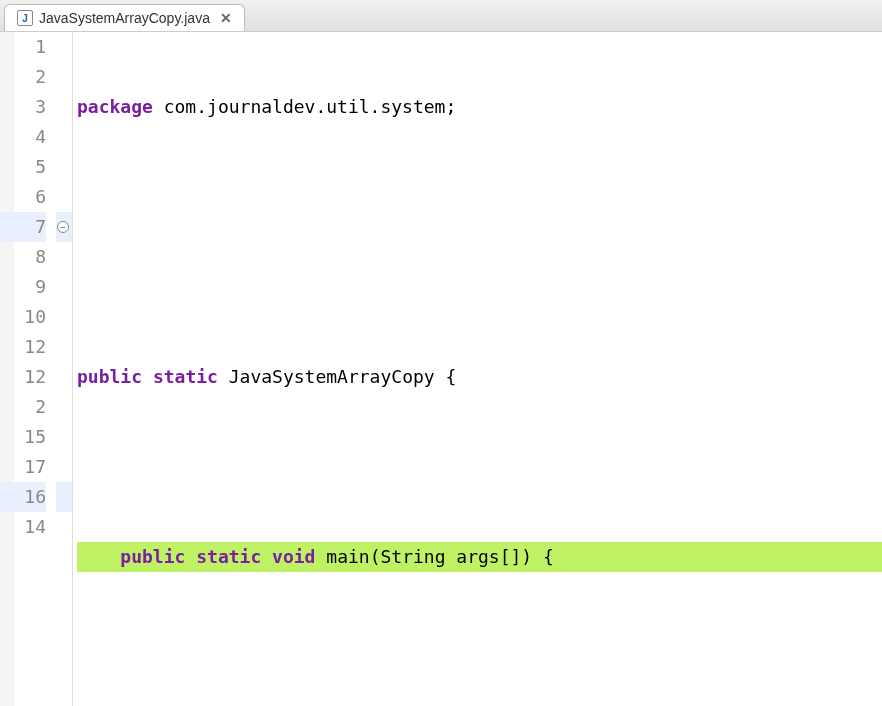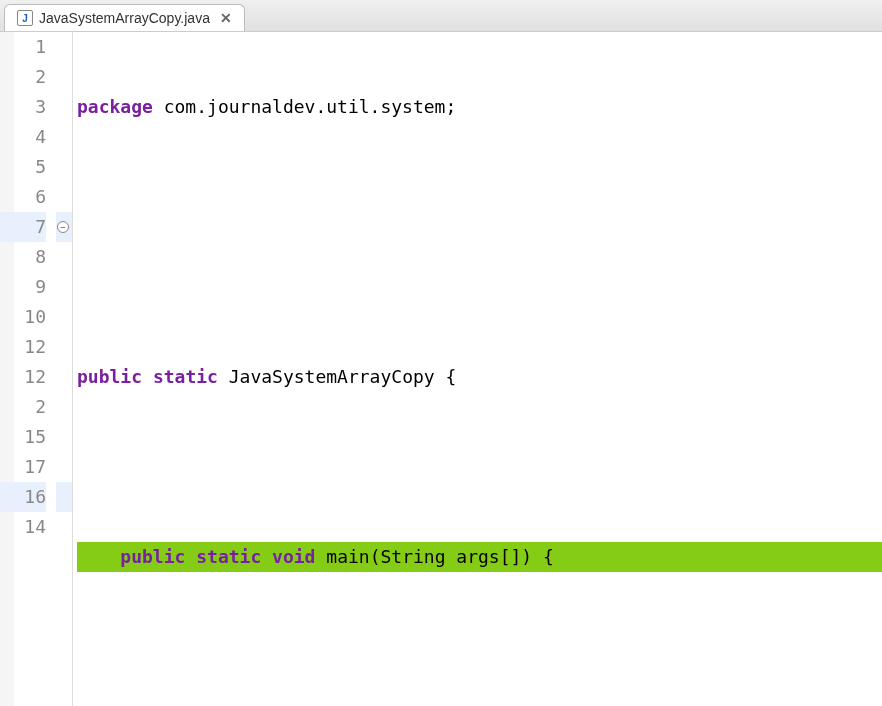--- a/index.html
+++ b/index.html
@@ -94,21 +94,21 @@
       color: #555;
     }
     .line-num { height: 30px; }
     .code-lines {
       flex: 1;
       padding-left: 4px;
       white-space: pre;
       font-family: "Monaco", monospace;
     }
     .code-line { height: 30px; }
-    .code-line.highlight { background: #84cc16; }
+    .code-line.highlight { background: #bef264; }
     .kw { color: #7b1fa2; font-weight: bold; }
     .ret { color: #7b1fa2; font-weight: bold; }
     .line-hl-gutter { background: #e8f0fe; }
   </style>
 </head>
 <body>
 
 <div class="editor-container">
 
   <div class="tab-bar">

